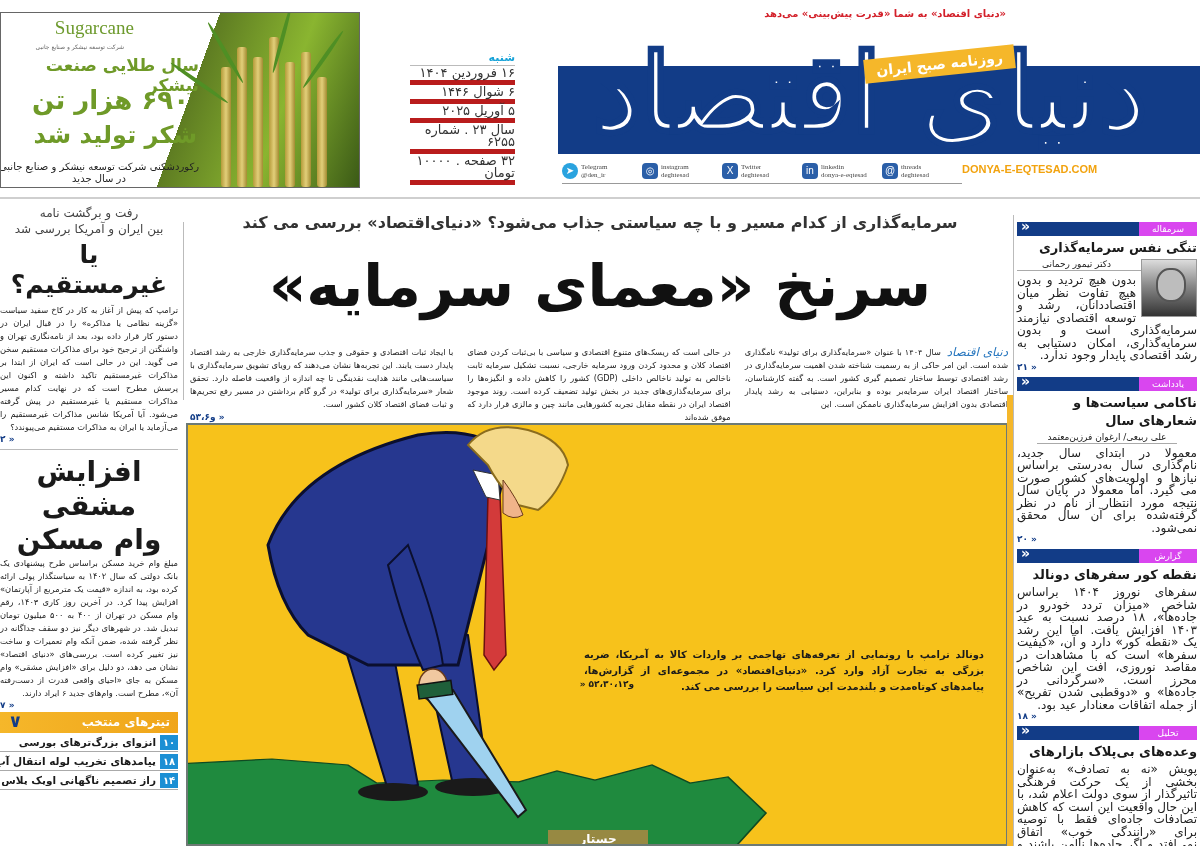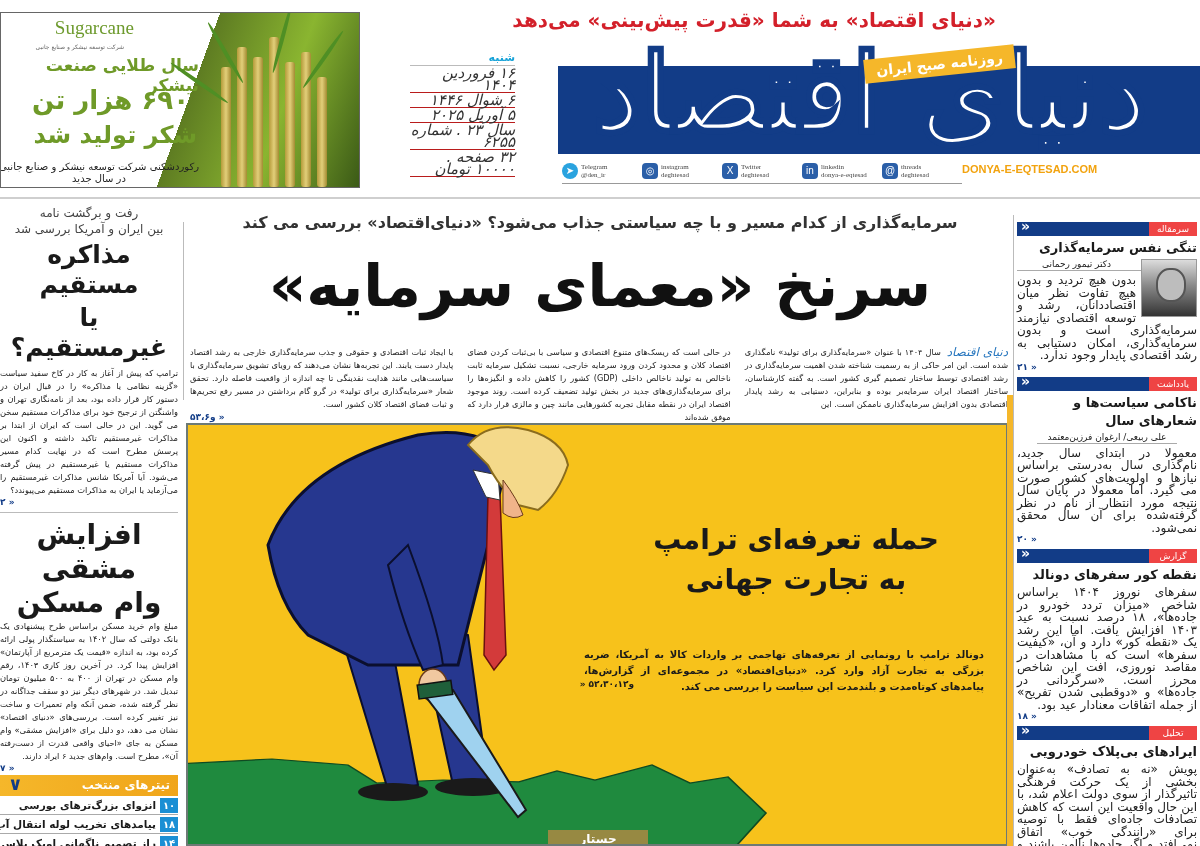--- a/index.html
+++ b/index.html
@@ -3,32 +3,32 @@
 <meta charset="utf-8">
 <style>
   * { box-sizing: border-box; margin: 0; padding: 0; }
   html, body { width: 1200px; height: 846px; overflow: hidden; background: #ffffff; }
   body { position: relative; font-family: "DejaVu Sans", sans-serif; color: #1a1a1a; direction: rtl; }
   .abs { position: absolute; }
 
   
   .mast-band { left: 558px; top: 66px; width: 642px; height: 88px; background: #123c87; }
   .logo { right: 30px; top: 18px; width: 600px; height: 150px; color: #fff; font-family: "DejaVu Serif", serif; font-weight: bold; font-size: 108px; line-height: 150px; text-align: center; letter-spacing: -4px; -webkit-text-stroke: 3px #123c87; }
-  .slogan { right: 204px; top: 8px; color: #d3202a; font-size: 20px; font-weight: bold; }
+  .slogan { right: 194px; top: 8px; color: #d3202a; font-size: 10px; font-weight: bold; }
   .badge-morning { right: 185px; top: 52px; background: #f5b72a; color: #fff; font-weight: bold; font-size: 14px; padding: 4px 12px; transform: rotate(-6deg); }
   .site-url { left: 962px; top: 163px; color: #f2a30f; font-family: "Liberation Sans", sans-serif; font-size: 11px; font-weight: bold; direction: ltr; }
   .socials { left: 562px; top: 160px; width: 400px; height: 24px; direction: ltr; display: flex; gap: 0; }
   .social { width: 80px; display: flex; align-items: center; gap: 3px; border-bottom: 1px solid #999; padding-bottom: 2px; margin-right: 0; }
   .social-ico { width: 16px; height: 16px; border-radius: 4px; background: #2b5fa8; color: #fff; font-size: 10px; display: flex; align-items: center; justify-content: center; font-family: "Liberation Sans", sans-serif; flex-shrink: 0; }
   .social-ico.tg { background: #2aa3df; border-radius: 50%; }
   .social-txt { font-family: Liberation Serif, serif; font-size: 7px; line-height: 8px; color: #444; }
 
   .date-box { left: 410px; top: 50px; width: 105px; }
   .date-weekday { color: #18a3d8; font-weight: bold; font-size: 11px; text-align: right; border-bottom: 1px solid #bbb; padding: 1px 0; }
-  .date-line { font-size: 15px; color: #333; text-align: right; border-bottom: 1px solid #b91c1c; padding: 1px 0; line-height: 12px; font-style: italic; }
+  .date-line { font-size: 13px; color: #333; text-align: right; border-bottom: 5px solid #b91c1c; padding: 1px 0; line-height: 12px; }
 
   
   .ad { left: 0; top: 12px; width: 360px; height: 176px; border: 1px solid #666; background: linear-gradient(110deg, #ffffff 0%, #ffffff 52%, #5e7c22 52%, #8ab530 75%, #3b5a16 100%); overflow: hidden; }
   .ad-brand { right: 225px; top: 4px; font-family: "Liberation Serif", serif; color: #6d9a2d; font-size: 19px; direction: ltr; }
   .ad-brand-sub { right: 235px; top: 30px; font-size: 6px; color: #666; }
   .ad-line1 { right: 160px; top: 42px; font-size: 17px; font-weight: bold; color: #6f9a28; }
   .ad-line2 { right: 170px; top: 72px; font-size: 26px; font-weight: bold; color: #6f9a28; }
   .ad-line3 { right: 162px; top: 108px; font-size: 24px; font-weight: bold; color: #6f9a28; }
   .ad-line4 { right: 160px; top: 148px; font-size: 10px; color: #222; text-align: center; width: 200px; line-height: 12px; }
   .cane { position: absolute; bottom: 0; width: 10px; background: linear-gradient(90deg, #b59b3a, #e2cf7a, #a38b32); border-radius: 3px; }
@@ -63,21 +63,21 @@
   
   .cartoon { left: 186px; top: 423px; width: 822px; height: 423px; background: #f7c21b; border: 2px solid #6d7a75; overflow: hidden; }
   .ct-head { right: 60px; top: 95px; width: 300px; text-align: center; font-size: 28px; font-weight: bold; line-height: 40px; color: #1a1a1a; }
   .ct-body { right: 22px; top: 222px; width: 400px; font-size: 10px; font-weight: bold; line-height: 16px; color: #1a1a1a; text-align: justify; }
   .ct-ref { right: 372px; top: 254px; font-size: 9px; font-weight: bold; color: #1a1a1a; direction: ltr; }
   .watermark { left: 360px; top: 405px; width: 100px; height: 18px; background: rgba(232,136,70,0.6); color: #fff; font-size: 12px; font-weight: bold; text-align: center; line-height: 18px; }
 
   
   .right-col { left: 1017px; top: 222px; width: 180px; }
   .sec-bar { display: flex; height: 14px; margin-bottom: 3px; }
-  .sec-label { width: 48px; background: #ef4444; color: #fff; font-size: 9px; text-align: center; line-height: 14px; }
+  .sec-label { width: 58px; background: #d946ef; color: #fff; font-size: 9px; text-align: center; line-height: 14px; }
   .sec-blue { flex: 1; background: #123c87; position: relative; border-radius: 0 0 0 0; }
   .sec-blue::after { content: "«"; position: absolute; left: 4px; top: -4px; color: #fff; font-size: 14px; font-weight: bold; }
   .rc-head { font-size: 13px; font-weight: bold; line-height: 18px; margin-bottom: 2px; }
   .rc-author { font-size: 9px; text-align: center; border-bottom: 1px solid #aaa; padding-bottom: 1px; margin: 0 20px 3px; }
   .rc-body { font-size: 12px; line-height: 12.5px; text-align: justify; color: #222; }
   .rc-block { margin-bottom: 5px; }
   .portrait { float: right; width: 56px; height: 58px; background: linear-gradient(180deg, #dcdcdc 0%, #8a8a8a 45%, #333 100%); margin-left: 5px; border: 1px solid #999; position: relative; }
   .portrait::before { content: ""; position: absolute; left: 14px; top: 8px; width: 26px; height: 30px; border-radius: 45%; background: #bdbdbd; border: 2px solid #555; }
   .sidebar-accent { left: 1007px; top: 395px; width: 6px; height: 451px; background: #f5b72a; }
 </style>
@@ -143,21 +143,20 @@
     <div class="leaf" style="left:225px;top:20px;transform:rotate(-55deg);"></div>
   </div>
 </div>
 
 <div class="abs header-rule"></div>
 
 <div class="abs left-col">
   <div>
     <div class="lc-kicker">رفت و برگشت نامه</div>
     <div class="lc-kicker">بین ایران و آمریکا بررسی شد</div>
-    <div class="lc-head">مذاکره مستقیم</div>
     <div class="lc-head">یا غیرمستقیم؟</div>
     <div class="body-txt" style="margin-top:4px;">ترامپ که پیش از آغاز به کار در کاخ سفید سیاست «گزینه نظامی یا مذاکره» را در قبال ایران در دستور کار قرار داده بود، بعد از نامه‌نگاری تهران و واشنگتن از ترجیح خود برای مذاکرات مستقیم سخن می گوید. این در حالی است که ایران از ابتدا بر مذاکرات غیرمستقیم تاکید داشته و اکنون این پرسش مطرح است که در نهایت کدام مسیر مذاکرات مستقیم یا غیرمستقیم در پیش گرفته می‌شود. آیا آمریکا شانس مذاکرات غیرمستقیم را می‌آزماید یا ایران به مذاکرات مستقیم می‌پیوندد؟</div>
     <span class="ref">۲ »</span>
   </div>
   <div class="lc-sep"></div>
   <div>
     <div class="lc-head2">افزایش مشقی</div>
     <div class="lc-head2">وام مسکن</div>
     <div class="body-txt">مبلغ وام خرید مسکن براساس طرح پیشنهادی یک بانک دولتی که سال ۱۴۰۲ به سیاستگذار پولی ارائه کرده بود، به اندازه «قیمت یک مترمربع از آپارتمان» افزایش پیدا کرد. در آخرین روز کاری ۱۴۰۳، رقم وام مسکن در تهران از ۴۰۰ به ۵۰۰ میلیون تومان تبدیل شد. در شهرهای دیگر نیز دو سقف جداگانه در نظر گرفته شده، ضمن آنکه وام تعمیرات و ساخت نیز تغییر کرده است. بررسی‌های «دنیای اقتصاد» نشان می دهد، دو دلیل برای «افزایش مشقی» وام مسکن به جای «احیای واقعی قدرت از دست‌رفته آن»، مطرح است. وام‌های جدید ۶ ایراد دارند.</div>
     <span class="ref">۷ »</span>
@@ -220,24 +219,20 @@
     <path d="M235 268 L265 265 L338 385 L330 392 Z" fill="#9fd2ef" stroke="#1a1a1a" stroke-width="2"></path>
     <rect x="230" y="258" width="34" height="14" fill="#1f5f3a" stroke="#111" stroke-width="1.5" transform="rotate(-8 245 265)"></rect>
 
     <path d="M300 70 L312 70 L318 230 L306 245 L296 230 Z" fill="#d33a3a" stroke="#6a1010" stroke-width="1.5"></path>
 
     <path d="M285 45 L310 50 L312 75 L298 72 Z" fill="#ffffff" stroke="#333" stroke-width="1"></path>
 
     <path d="M280 20 Q300 -5 340 5 Q375 15 380 40 Q370 70 350 85 L330 80 Q310 60 300 40 Z" fill="#f4d98a" stroke="#8a6c1e" stroke-width="2"></path>
     <path d="M315 55 Q330 75 335 90 Q325 96 315 88 Z" fill="#f0b48a" stroke="#6b3b1a" stroke-width="1"></path>
   </svg>
-  <div class="abs ct-head">
-    <div>حمله تعرفه‌ای ترامپ</div>
-    <div>به تجارت جهانی</div>
-  </div>
   <div class="abs ct-body">دونالد ترامپ با رونمایی از تعرفه‌های تهاجمی بر واردات کالا به آمریکا، ضربه بزرگی به تجارت آزاد وارد کرد. «دنیای‌اقتصاد» در مجموعه‌ای از گزارش‌ها، پیامدهای کوتاه‌مدت و بلندمدت این سیاست را بررسی می کند.</div>
   <div class="abs ct-ref">» ۵و۲،۳۰،۱۲</div>
   <div class="abs watermark">جستار</div>
 </div>
 
 <div class="abs sidebar-accent"></div>
 <div class="abs right-col">
   <div class="rc-block">
     <div class="sec-bar">
         <span class="sec-label">سرمقاله</span>
@@ -266,21 +261,21 @@
       </div>
     <div class="rc-head">نقطه کور سفرهای دونالد</div>
     <div class="rc-body">سفرهای نوروز ۱۴۰۴ براساس شاخص «میزان تردد خودرو در جاده‌ها»، ۱۸ درصد نسبت به عید ۱۴۰۳ افزایش یافت. اما این رشد یک «نقطه کور» دارد و آن، «کیفیت سفرها» است که با مشاهدات در مقاصد نوروزی، افت این شاخص محرز است. «سرگردانی در جاده‌ها» و «دوقطبی شدن تفریح» از جمله اتفاقات معنادار عید بود.</div>
     <span class="ref">۱۸ »</span>
   </div>
   <div class="rc-block">
     <div class="sec-bar">
         <span class="sec-label">تحلیل</span>
         <span class="sec-blue"></span>
       </div>
-    <div class="rc-head">ایراد‌های بی‌پلاک خودرویی</div>
+    <div class="rc-head">وعده‌های بی‌پلاک بازارهای</div>
     <div class="rc-body">پویش «نه به تصادف» به‌عنوان بخشی از یک حرکت فرهنگی تاثیرگذار از سوی دولت اعلام شد، با این حال واقعیت این است که کاهش تصادفات جاده‌ای فقط با توصیه برای «رانندگی خوب» اتفاق نمی‌افتد و اگر جاده‌ها ناامن باشند و خودرو استاندارد نباشد، حتی بهترین راننده هم قادر نیست که از تصادفات جلوگیری کند.</div>
     <span class="ref">۸و۱۶ »</span>
   </div>
   <div class="rc-block">
     <div class="sec-bar">
         <span class="sec-label">تحلیل</span>
         <span class="sec-blue"></span>
       </div>
     <div class="rc-head">حیرت بازارها از جنگ تعرفه‌ای</div>
     <div class="rc-body">اعلام تعرفه‌های جدید واردات به آمریکا، هرج و مرج را بر بازارهای جهانی حاکم کرد. طلای جهانی در یک مسیر صعودی قله ۳۱۶۷ دلاری را فتح کرد، هرچند با اصلاح قیمت از قله پایین آمد. بازارهای کالایی با افت شدید قیمت مواجه شدند. بورس‌های جهانی شاهد ریزش سنگین ارزش سهام شرکت‌های بزرگ بودند و اکثر بازارهای سهام کشورها رنگ قرمز به خود گرفتند.</div>

